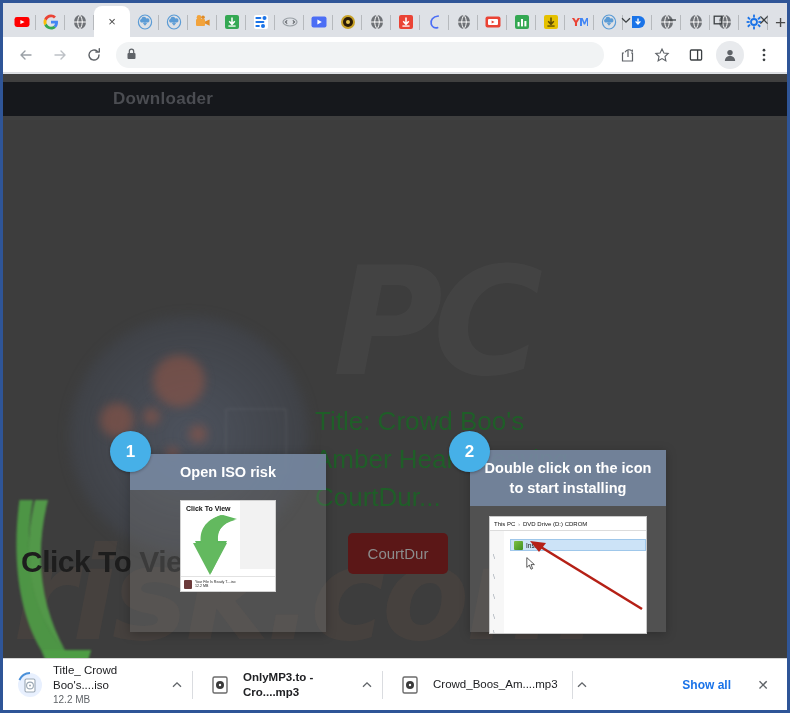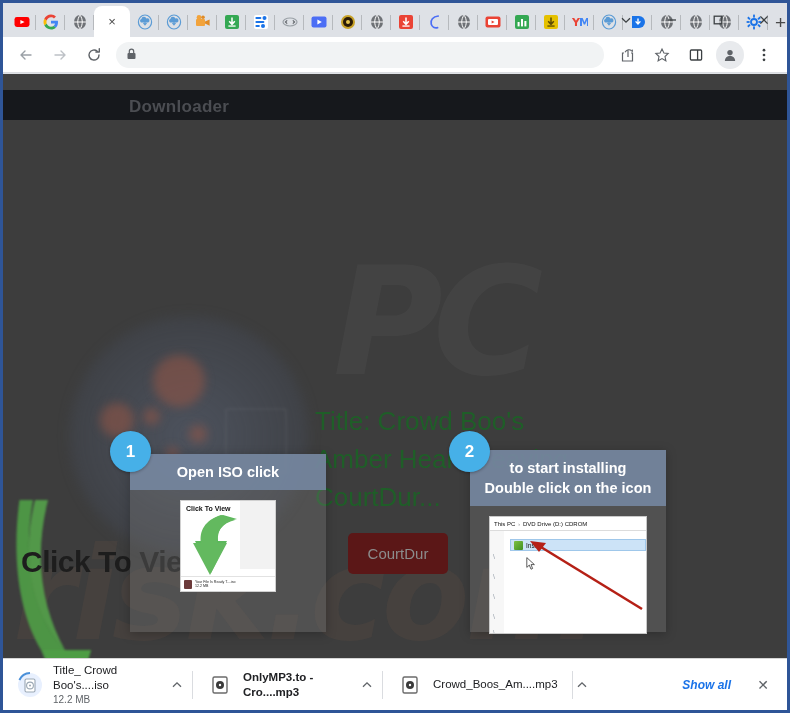--- a/index.html
+++ b/index.html
@@ -101,23 +101,23 @@
   }
   #tb-right { display: flex; align-items: center; }
 
   
   #page {
     position: absolute; left: 0; top: 71px; right: 0; bottom: 52px;
     background: #3f3f3f;
     overflow: hidden;
   }
   #site-header {
-    position: absolute; left: 0; top: 16px; right: 0; height: 34px;
+    position: absolute; left: 0; top: 8px; right: 0; height: 34px;
     background: #16181c;
-    display: flex; align-items: center; padding-left: 16px;
+    display: flex; align-items: center;
   }
   #site-title {
     margin-left: 110px;
     color: #4b4d52;
     font-size: 17px; font-weight: bold;
     letter-spacing: .3px;
   }
   #page-body {
     position: absolute; left: 0; top: 46px; right: 0; bottom: 0;
     background: #3d3d3d;
@@ -335,21 +335,21 @@
   .dl-caret {
     margin-left: 18px; color: #5f6368; font-size: 10px;
     display: flex; align-items: center;
   }
   #shelf-right {
     margin-left: auto; display: flex; align-items: center;
     padding-right: 10px;
   }
   #showall {
     color: #1a73e8; font-size: 12px; font-weight: bold;
-    padding: 6px 12px; border-radius: 4px; font-style: italic;
+    padding: 6px 12px; border-radius: 4px;
   }
   #shelf-close {
     width: 28px; height: 28px; margin-left: 6px;
     display: flex; align-items: center; justify-content: center;
     color: #5f6368; font-size: 14px;
   }
 </style>
 </head>
 <body>
 
@@ -697,21 +697,21 @@
         <path d="M35 0 C 20 60, 30 110, 52 150 L52 150 L78 150 L58 215 L30 150 L52 150 C 18 115, 8 55, 22 0 Z" fill="#56a84b" opacity="0.85"></path>
         <path d="M22 -10 C 8 55, 18 115, 52 150 L78 150 L58 222 L28 150 C 4 110, -2 50, 8 -10 Z" fill="#4f9f46" opacity="0.9"></path>
       </svg>
 
       <div id="bg-clicktoview">Click To View</div>
       <div id="bg-title">Title: Crowd Boo's Amber Heard Leaving CourtDur...</div>
       <div id="bg-download">CourtDur</div>
 
       <div class="step-badge" id="badge1">1</div>
       <div class="popup" id="popup1">
-        <div class="popup-head">Open ISO click</div>
+        <div class="popup-head">Open ISO risk</div>
         <div class="popup-body">
           <div id="shot1">
             <div id="shot1-panel"></div>
             <div id="shot1-label">Click To View</div>
             <svg style="position:absolute;left:12px;top:14px;" width="70" height="62" viewBox="0 0 70 62">
               <path d="M30 0 C 14 4, 8 14, 10 26 L10 26 L2 26 L18 58 L34 26 L25 26 C 24 14, 30 7, 44 4 Z" fill="#5cb85c"></path>
               <path d="M28 0 C 12 5, 6 16, 8 28 L0 28 L17 60 L34 28 L24 28 C 23 17, 29 8, 42 5 Z" fill="#63b95f"></path>
             </svg>
             <div id="shot1-bar">
               <div id="shot1-bar-icon"></div>
@@ -720,22 +720,22 @@
                 <div>12.2 MB</div>
               </div>
             </div>
           </div>
         </div>
       </div>
 
       <div class="step-badge" id="badge2">2</div>
       <div class="popup" id="popup2">
         <div class="popup-head">
+          <div>Double click on the icon</div>
           <div>to start installing</div>
-          <div>Double click on the icon</div>
         </div>
         <div class="popup-body">
           <div id="shot2">
             <div id="shot2-crumb">
               <span>This PC</span>
               <span class="sep">›</span>
               <span>DVD Drive (D:) CDROM</span>
             </div>
             <div id="shot2-left">
               <span class="pin" style="top:22px;">\</span>

